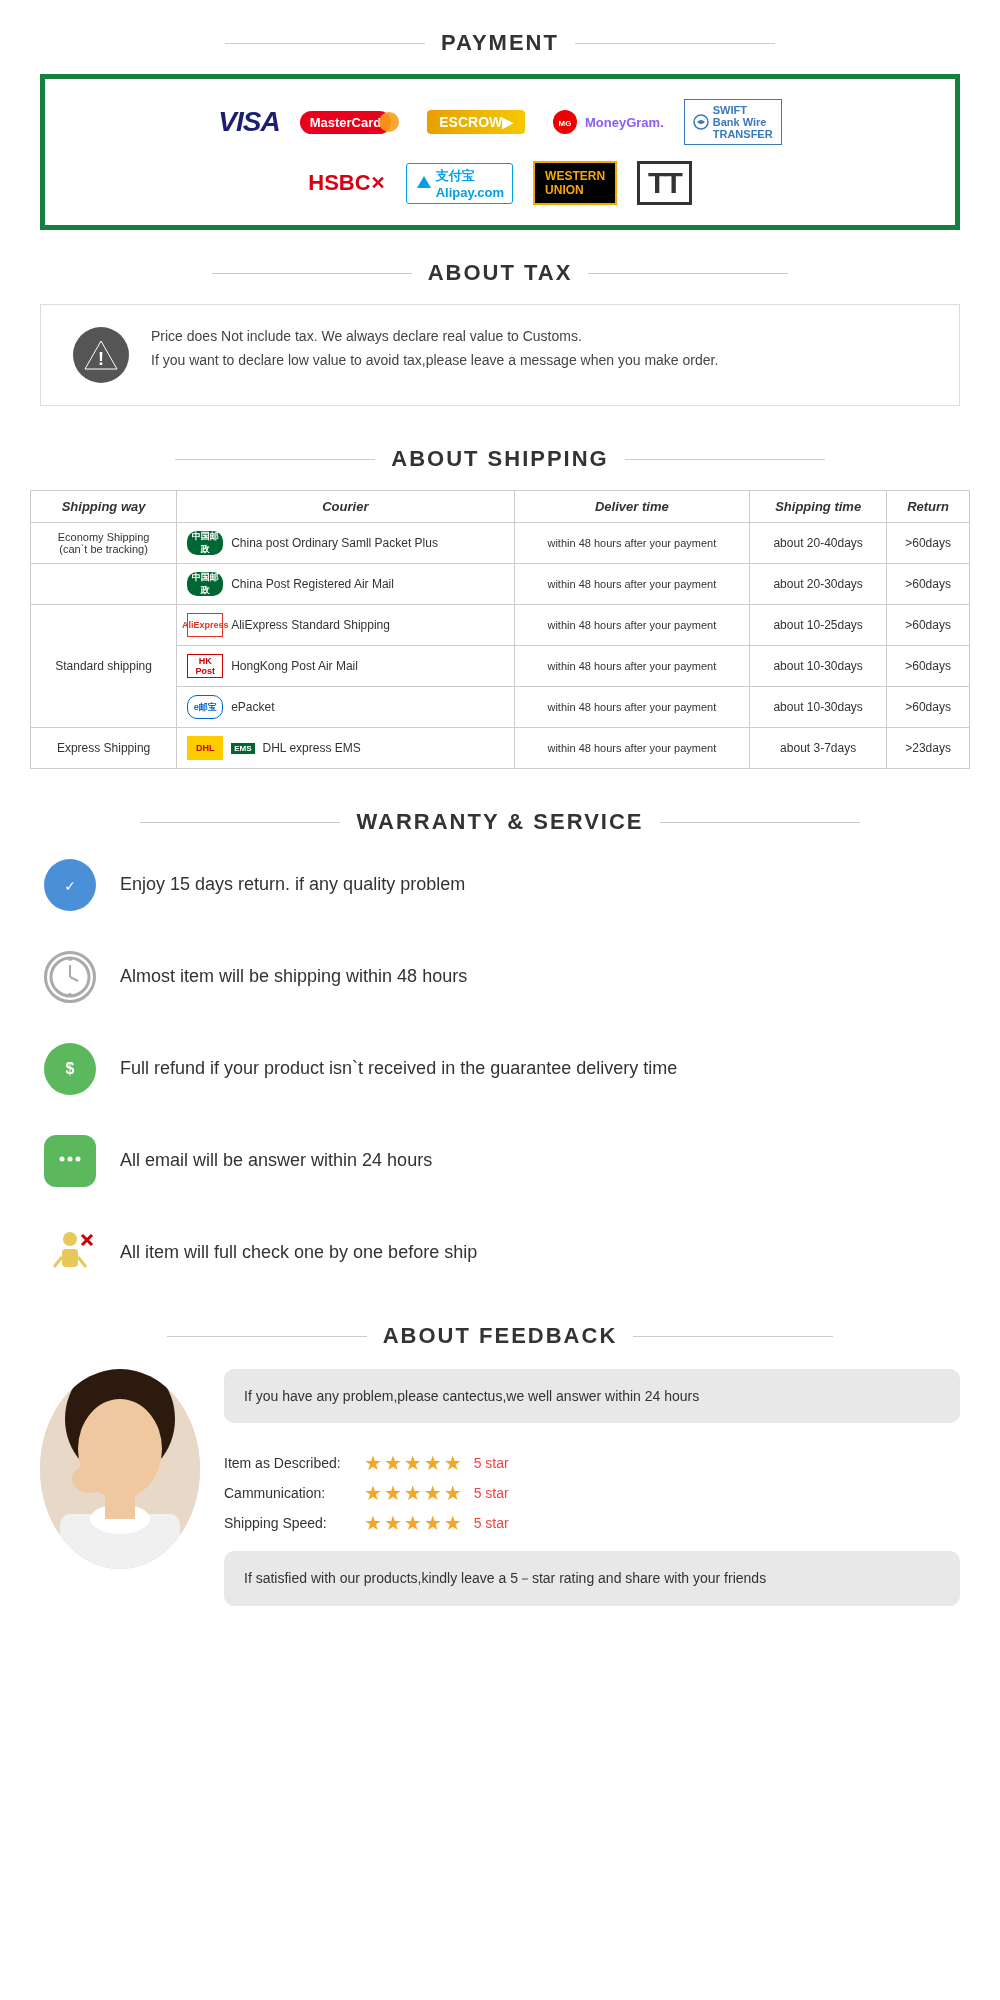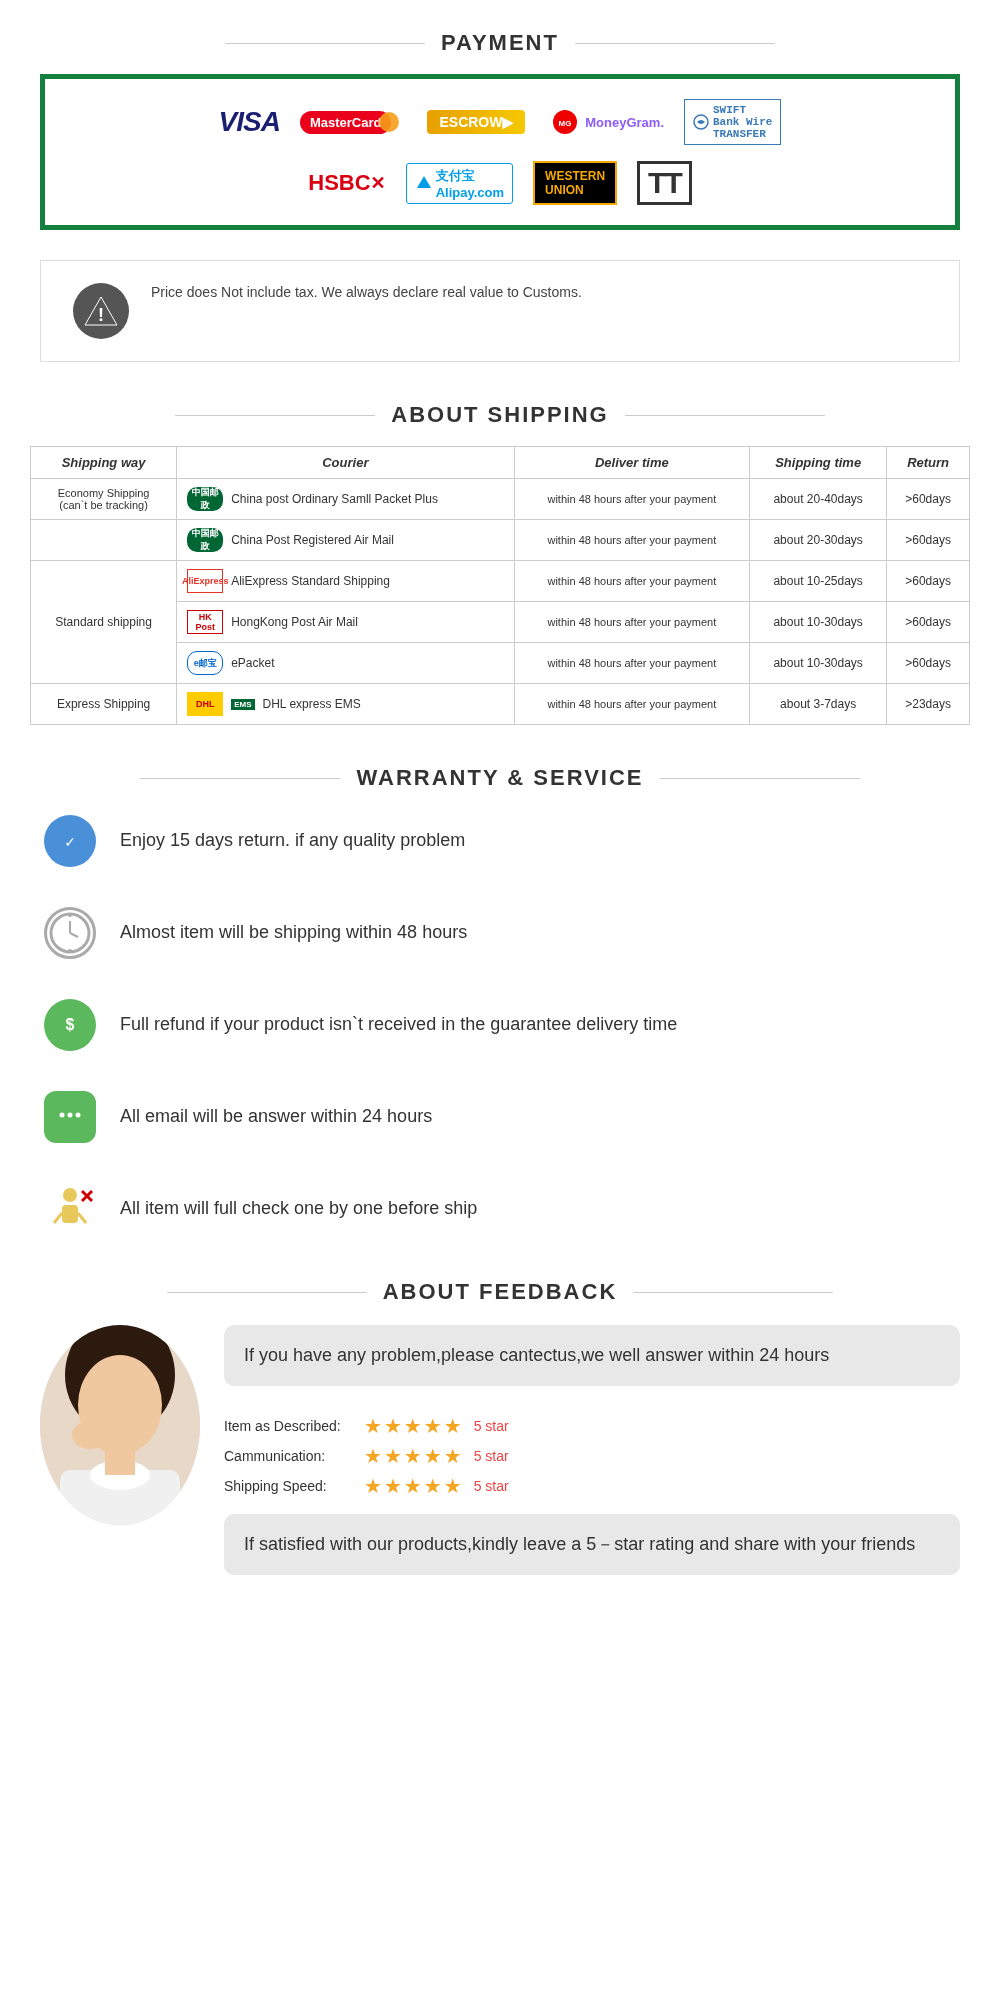--- a/index.html
+++ b/index.html
@@ -94,21 +94,20 @@
       color: #8b5cf6;
       font-weight: bold;
       font-size: 13px;
     }
     .bankwire-logo {
       border: 1px solid #3a7ab9;
       padding: 4px 8px;
       font-size: 11px;
       color: #3a7ab9;
       font-weight: bold;
-      font-family: Liberation Mono, monospace;
     }
     .hsbc-logo {
       color: #db0011;
       font-size: 22px;
       font-weight: 900;
     }
     .alipay-logo {
       color: #009fe8;
       font-size: 13px;
       font-weight: bold;
@@ -345,21 +344,21 @@
       justify-content: center;
     }
     .feedback-content {
       flex: 1;
     }
     .feedback-bubble {
       background: #e8e8e8;
       border-radius: 10px;
       padding: 16px 20px;
       margin-bottom: 12px;
-      font-size: 18px;
+      font-size: 14px;
       line-height: 1.6;
       color: #333;
     }
     .rating-row {
       display: flex;
       align-items: center;
       gap: 10px;
       margin: 6px 0;
       font-size: 14px;
     }
@@ -412,31 +411,35 @@
           </svg>
         支付宝<br>Alipay.com
       </span>
       <span class="payment-logo westernunion-logo">WESTERN<br>UNION</span>
       <span class="payment-logo tt-logo">TT</span>
     </div>
   </div>
 </div>
 
 <div style="margin-top:30px;">
+  <div class="section-title">
+    <span>ABOUT TAX</span>
+  </div>
   <div class="tax-box">
     <div class="tax-icon">
       <div class="warning-circle">
         <svg width="36" height="36" viewBox="0 0 36 36">
           <polygon points="18,4 34,32 2,32" fill="#555" stroke="#fff" stroke-width="1"></polygon>
           <text x="18" y="28" text-anchor="middle" fill="#fff" font-size="18" font-weight="bold">!</text>
         </svg>
       </div>
     </div>
     <div class="tax-text">
       <div>Price does Not include tax. We always declare real value to Customs.</div>
+      <div>If you want to declare low value to avoid tax,please leave a message when you make order.</div>
     </div>
   </div>
 </div>
 
 <div style="margin-top:40px;">
   <div class="section-title">
     <span>ABOUT SHIPPING</span>
   </div>
   <div class="shipping-table-wrap">
     <table class="shipping-table">

